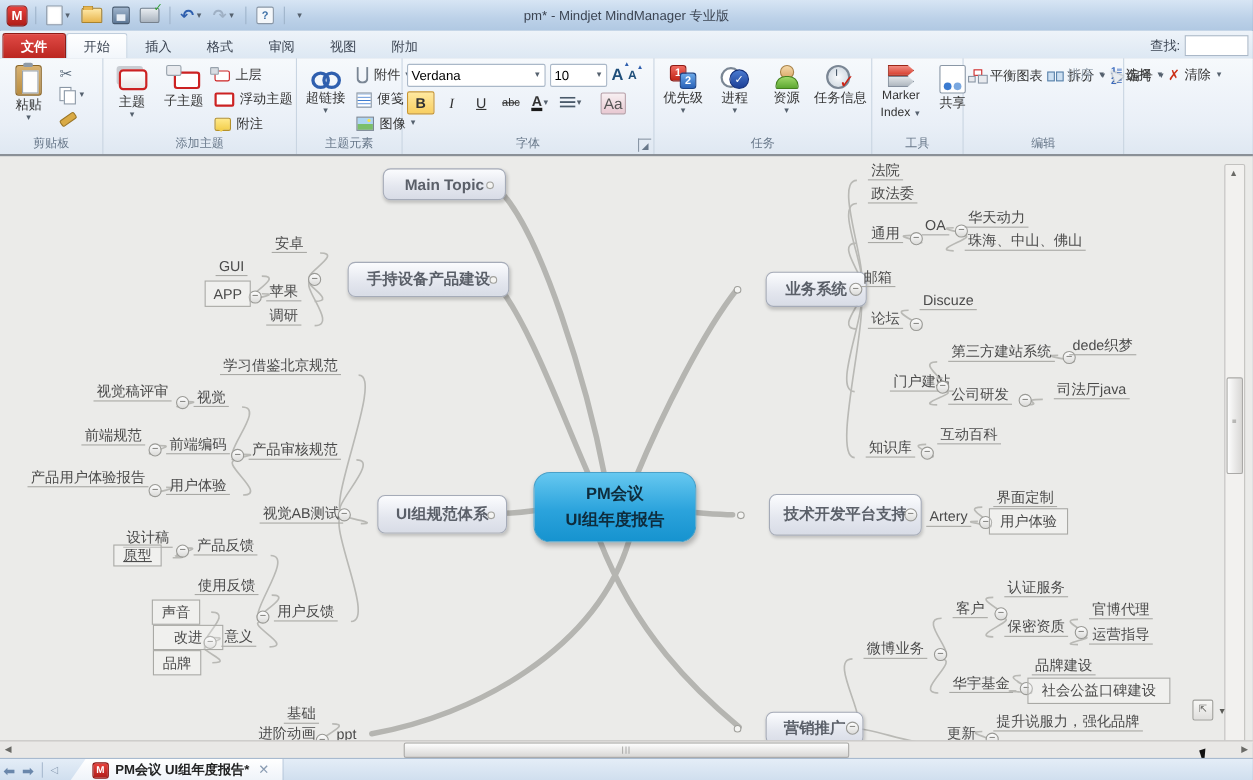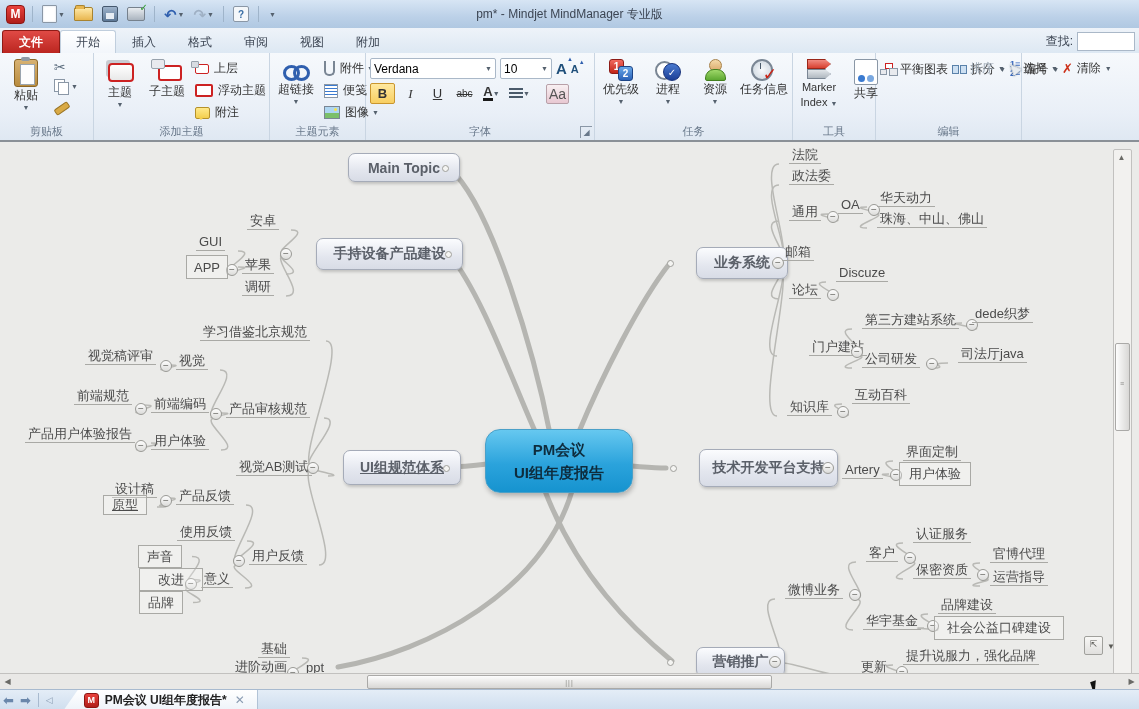--- a/index.html
+++ b/index.html
@@ -545,21 +545,21 @@
         <div class="node central" style="left: 485px; top: 283px; width: 148px; height: 64px;">PM会议
 UI组年度报告</div>
         <div class="node main" style="left: 328px; top: 7px; width: 112px; height: 29px;">Main Topic</div>
         <div class="mapdot" style="left: 442px; top: 18.5px;"></div>
         <div class="node main" style="left: 296px; top: 92px; width: 147px; height: 32px;">手持设备产品建设</div>
         <div class="chip" style="left: 280px; top: 102px;">−</div>
         <div class="mapdot" style="left: 445px; top: 105px;"></div>
         <div class="node main" style="left: 676px; top: 101px; width: 92px; height: 32px;">业务系统</div>
         <div class="chip" style="left: 772px; top: 111px;">−</div>
         <div class="mapdot" style="left: 667px; top: 114px;"></div>
-        <div class="node main" style="left: 323px; top: 304px; width: 118px; height: 35px; text-decoration: underline;">UI组规范体系</div>
+        <div class="node main" style="left: 323px; top: 304px; width: 118px; height: 35px;">UI组规范体系</div>
         <div class="chip" style="left: 307px; top: 315.5px;">−</div>
         <div class="mapdot" style="left: 443px; top: 318.5px;"></div>
         <div class="node main" style="left: 679px; top: 303px; width: 139px; height: 38px;">技术开发平台支持</div>
         <div class="chip" style="left: 822px; top: 316px;">−</div>
         <div class="mapdot" style="left: 670px; top: 319px;"></div>
         <div class="node main" style="left: 676px; top: 501px; width: 89px; height: 30px;">营销推广</div>
         <div class="chip" style="left: 769px; top: 510px;">−</div>
         <div class="mapdot" style="left: 667px; top: 513px;"></div>
         <div class="node sub" style="left: 247px; top: 67px; min-width: 28px;">安卓</div>
         <div class="node sub" style="left: 242px; top: 111px; min-width: 28px;">苹果</div>

